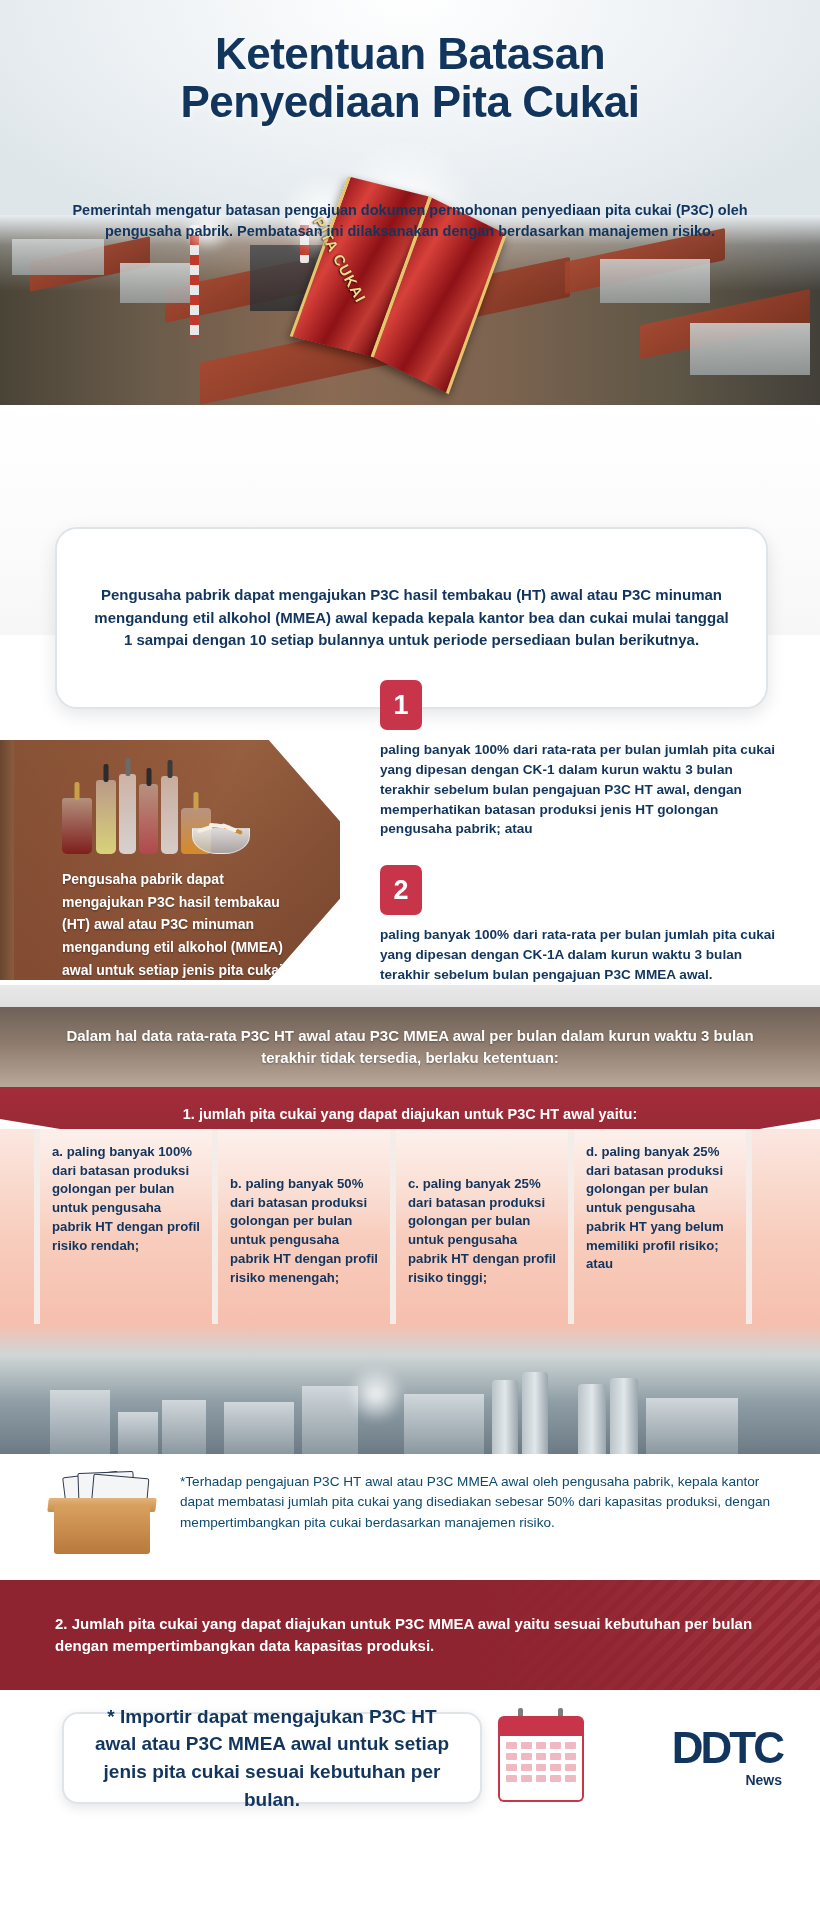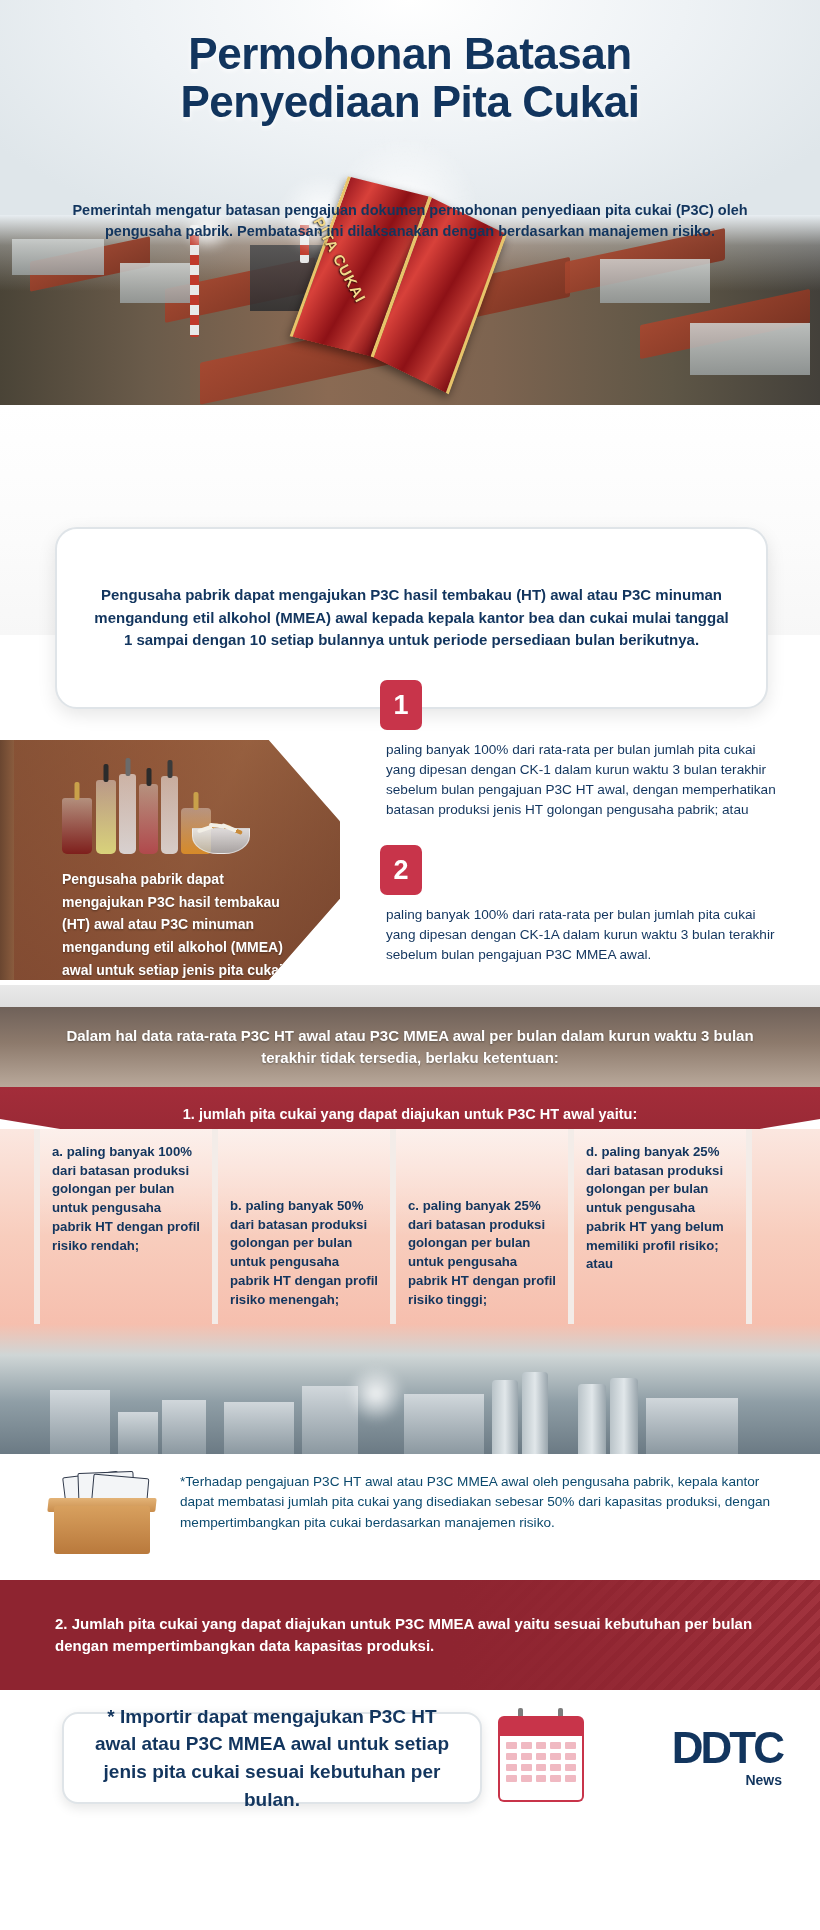--- a/index.html
+++ b/index.html
@@ -112,21 +112,21 @@
     color:#ffffff; font-weight:bold; font-size:14px; line-height:1.62;
     text-shadow:0 1px 2px rgba(0,0,0,.4);
   }
   .items { position:absolute; left:380px; top:0; width:400px; }
   .numbadge {
     width:42px; height:50px; background:#c8344a; border-radius:7px;
     color:#fff; font-weight:bold; font-size:27px;
     display:flex; align-items:center; justify-content:center;
   }
   .item-text {
-    margin-top:10px; color:#12355e; font-size:13.6px; line-height:1.46; font-weight:400;margin-left:6px;
+    margin-top:10px; color:#12355e; font-size:13.6px; line-height:1.46; font-weight:700;
   }
   .item + .item { margin-top:26px; }
 
   
   .graybar {
     position:absolute; left:0; top:985px; width:820px; height:22px;
     background:linear-gradient(180deg,#e9e9e9,#dedede);
   }
   .brownbar {
     position:absolute; left:0; top:1007px; width:820px; height:80px;
@@ -154,21 +154,21 @@
   .cols { position:absolute; left:0; top:1129px; width:820px; height:195px; }
   .colsbg {
     position:absolute; left:0; top:0; width:820px; height:195px;
     background:linear-gradient(180deg,#fbe7e0 0%,#f8cdbd 55%,#f6bfae 100%);
   }
   .col {
     position:absolute; top:0; width:172px; height:195px;
     background:linear-gradient(180deg,rgba(255,255,255,.38),rgba(255,255,255,0) 55%);
     padding:14px 12px 0 12px;
   }
-  .col.off { padding-top:68px; }
+  .col.off { padding-top:46px; }
   .col-t { color:#12355e; font-size:13.2px; line-height:1.42; font-weight:600; }
   .col-t b { font-weight:700; }
   .colgap { position:absolute; top:0; width:6px; height:195px; background:#f3ece8; }
   .cityband {
     position:absolute; left:0; top:1324px; width:820px; height:130px;
     background:linear-gradient(180deg,#f6bfae 0%,#cfd6d6 24%,#8f9ea6 60%,#6b7a84 100%);
     overflow:hidden;
   }
   .citycol { position:absolute; top:0; width:172px; height:130px; }
   .cb { position:absolute; bottom:0; background:linear-gradient(180deg,#d4dade,#8d9aa2); opacity:.95; }
@@ -259,21 +259,21 @@
       <div class="smoke" style="left:276px; top:-40px; width:90px;  height:80px;"></div>
     </div>
 
     <div class="ribbon">
       <div class="ribbon-band" style="left:20px;  top:-40px;"></div>
       <div class="ribbon-band" style="left:96px;  top:-6px;  transform:rotate(24deg) skewY(6deg);"></div>
       <span class="ribbon-text">PITA CUKAI</span>
     </div>
 
     <div class="title">
-      <div>Permohonan Batasan</div>
+      <div>Ketentuan Batasan</div>
       <div>Penyediaan Pita Cukai</div>
     </div>
     <div class="subtitle">Pemerintah mengatur batasan pengajuan dokumen permohonan penyediaan pita cukai (P3C) oleh pengusaha pabrik. Pembatasan ini dilaksanakan dengan berdasarkan manajemen risiko.</div>
   </div>
 
   <div class="hero-fade"></div>
 
   <div class="callout">
     <p>Pengusaha pabrik dapat mengajukan P3C hasil tembakau (HT) awal atau P3C minuman mengandung etil alkohol (MMEA) awal kepada kepala kantor bea dan cukai mulai tanggal 1 sampai dengan 10 setiap bulannya untuk periode persediaan bulan berikutnya.</p>
   </div>

